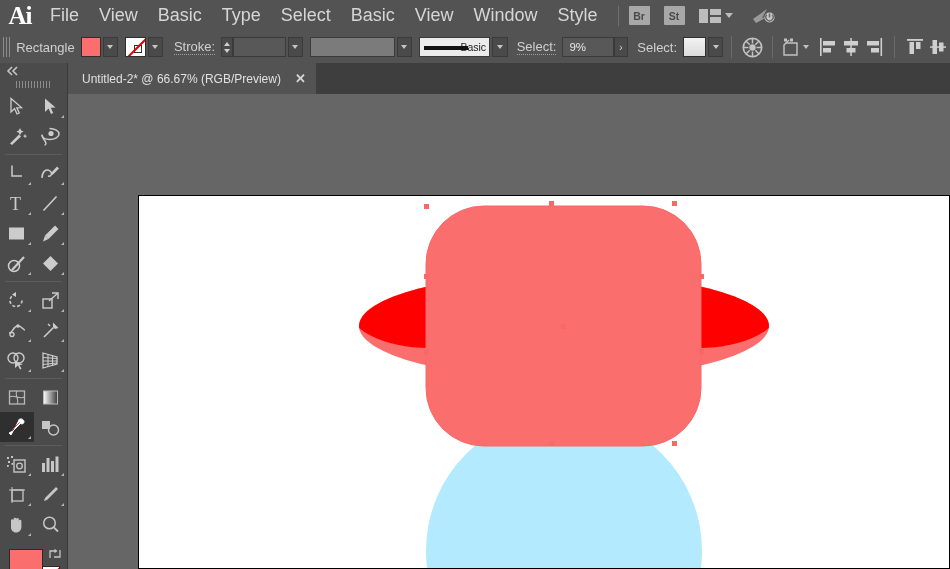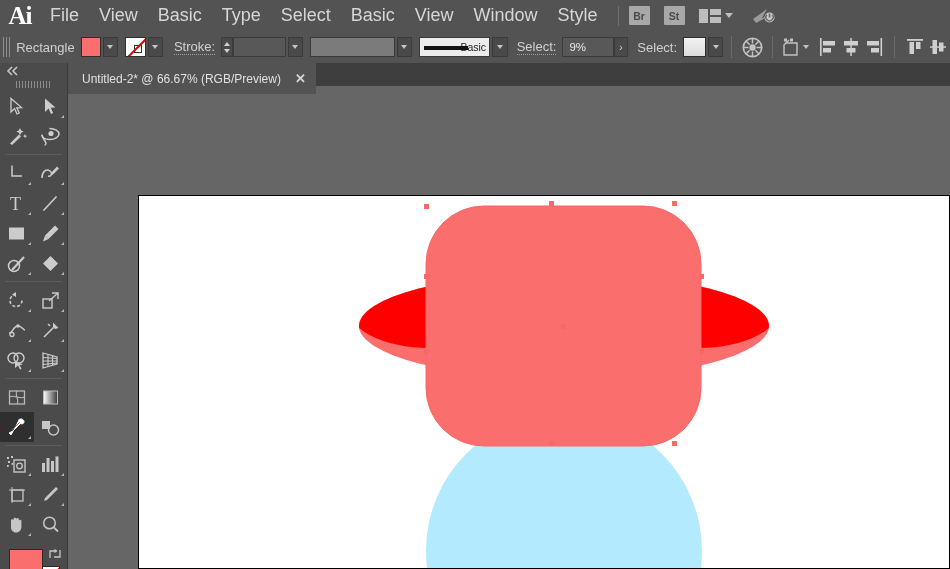--- a/index.html
+++ b/index.html
@@ -170,21 +170,21 @@
     border: 1px solid #2e2e2e; box-sizing: border-box;
   }
   .icon-btn {
     width: 26px; height: 24px;
     display: flex; align-items: center; justify-content: center;
   }
 
   
   #tabbar {
     position: absolute; left: 0; top: 63px;
-    width: 950px; height: 23px;
+    width: 950px; height: 31px;
     background: #3e3e3e;
   }
   #doc-tab {
     position: absolute; left: 68px; top: 0;
     height: 31px; background: #535353;
     display: flex; align-items: center;
     padding: 0 10px 0 14px;
     color: #e0e0e0; font-size: 12px;
     white-space: nowrap;
   }

